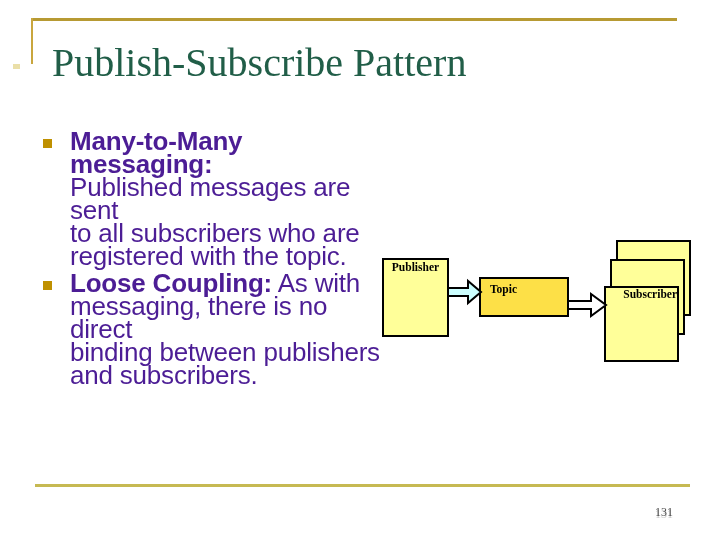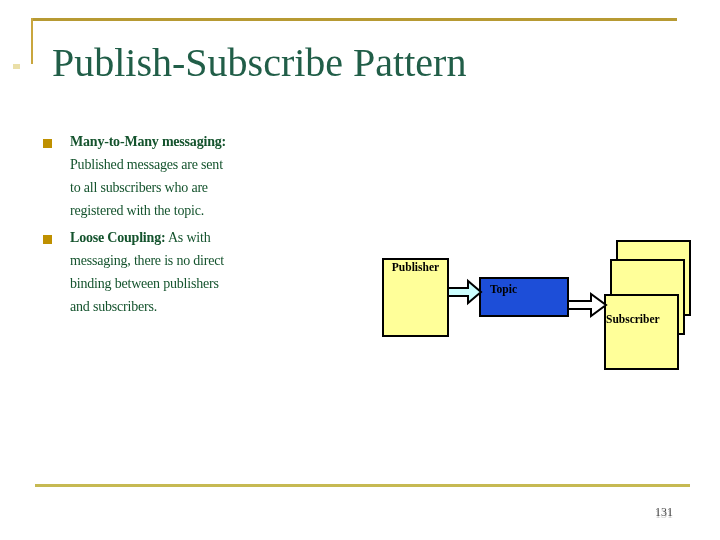--- a/index.html
+++ b/index.html
@@ -11,33 +11,33 @@
   .rule-left { position:absolute; left:31px; top:18px; width:2px;  height:46px; background:#C9A63E; }
   .accent-dot{ position:absolute; left:13px; top:64px; width:7px; height:5px; background:#EADFA8; }
   .title {
     position:absolute; left:36px; top:24px; margin:16px;
     font-family:"Liberation Serif", serif; font-weight:normal;
     font-size:40px; line-height:46px; color:#215E48; white-space:nowrap;
   }
   .bullets { position:absolute; left:43px; top:130px; width:340px; margin:0; padding:0; list-style:none; }
   .bullet-item { position:relative; padding-left:27px; margin:0 0 4px 0; }
   .bullet-square { position:absolute; left:0; top:9px; width:9px; height:9px; background:#BF9000; }
-  .bullet-text { font-size:14px; line-height:23px; color:#14532d; white-space:pre-line; letter-spacing:-0.2px;font-family:Liberation Serif, serif; }
+  .bullet-text { font-size:26px; line-height:23px; color:#4c1d95; white-space:pre-line; letter-spacing:-0.2px; }
   .bullet-text b { font-weight:bold; }
 
   .dbox {
     position:absolute; box-sizing:border-box; border:2px solid #000;
     font-family:"Liberation Serif", serif; font-weight:bold; font-size:11.5px; color:#000;
   }
   .publisher { left:382px; top:258px; width:67px; height:79px; background:#FFFF99; text-align:center; padding-top:1px; }
-  .topic     { left:479px; top:277px; width:90px; height:40px; background:#1d4ed8; padding:4px 0 0 9px; }
+  .topic     { left:479px; top:277px; width:90px; height:40px; background:#fde047; padding:4px 0 0 9px; }
   .sub       { background:#FFFF99; width:75px; height:76px; }
   .sub-back  { left:616px; top:240px; }
   .sub-mid   { left:610px; top:259px; }
-  .sub-front { left:604px; top:294px; text-align:left; padding-top:17px; }
+  .sub-front { left:604px; top:286px; text-align:right; }
   .arrow-svg { position:absolute; overflow:visible; }
   .arrow-1 { left:444px; top:277px; }
   .arrow-2 { left:564px; top:290px; }
 
   .rule-bottom { position:absolute; left:35px; top:484px; width:655px; height:3px; background:#C6B952; }
   .page-number {
     position:absolute; left:655px; top:505px; width:30px; text-align:left;
     font-family:"Liberation Serif", serif; font-size:12px; color:#4a4a4a;
     text-shadow:0 2px 0 #c9c9c9;
   }

